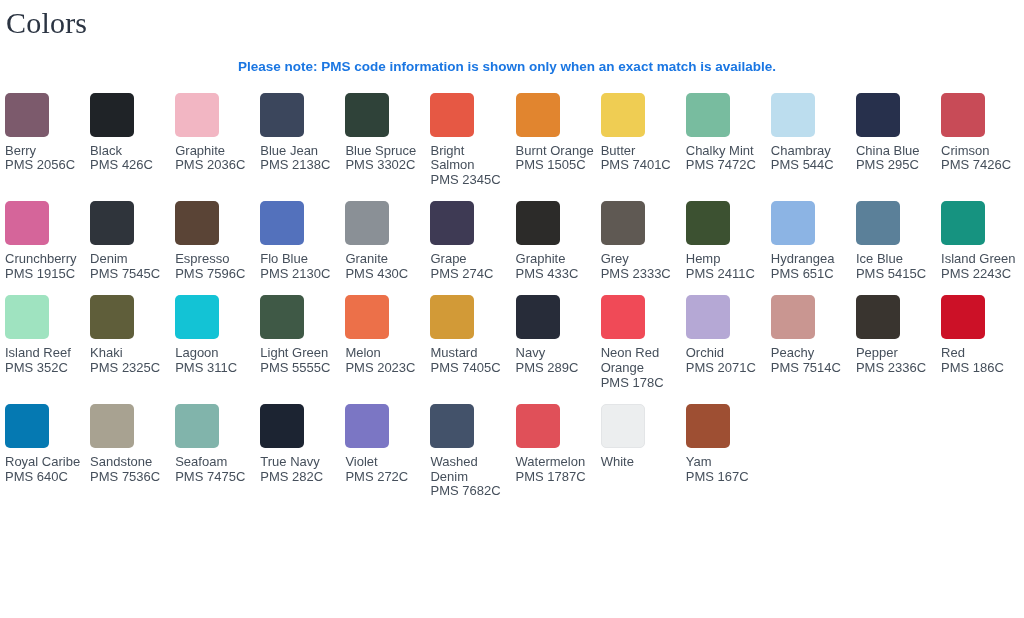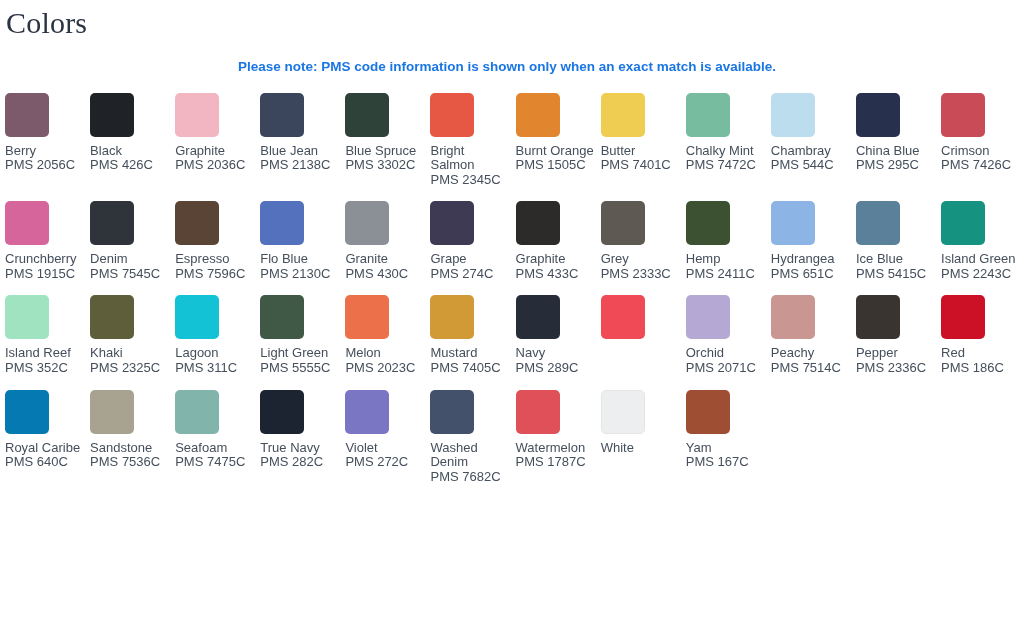--- a/index.html
+++ b/index.html
@@ -297,20 +297,24 @@
       </div>
       <div class="swatch-cell">
         <div class="chip" style="background-color: rgb(39, 44, 57);"></div>
         <div class="chip-label">
           <span class="chip-name">Navy</span>
           <span class="chip-pms">PMS 289C</span>
         </div>
       </div>
       <div class="swatch-cell">
         <div class="chip" style="background-color: rgb(240, 74, 87);"></div>
+        <div class="chip-label">
+          <span class="chip-name">Neon Red Orange</span>
+          <span class="chip-pms">PMS 178C</span>
+        </div>
       </div>
       <div class="swatch-cell">
         <div class="chip" style="background-color: rgb(181, 168, 213);"></div>
         <div class="chip-label">
           <span class="chip-name">Orchid</span>
           <span class="chip-pms">PMS 2071C</span>
         </div>
       </div>
       <div class="swatch-cell">
         <div class="chip" style="background-color: rgb(201, 150, 145);"></div>

